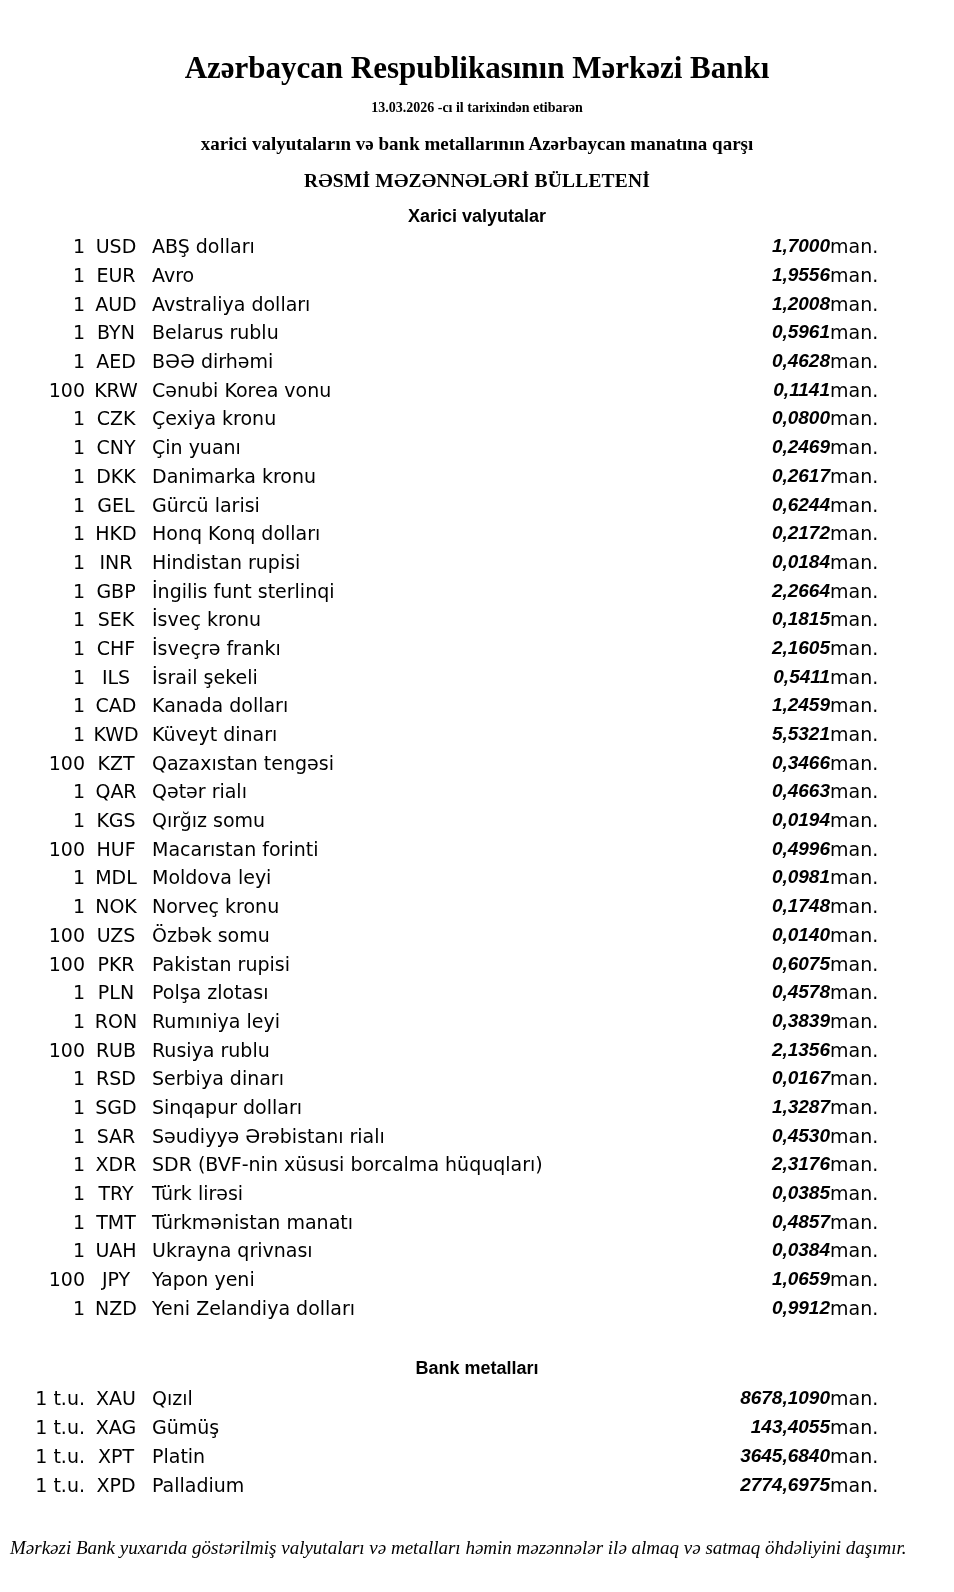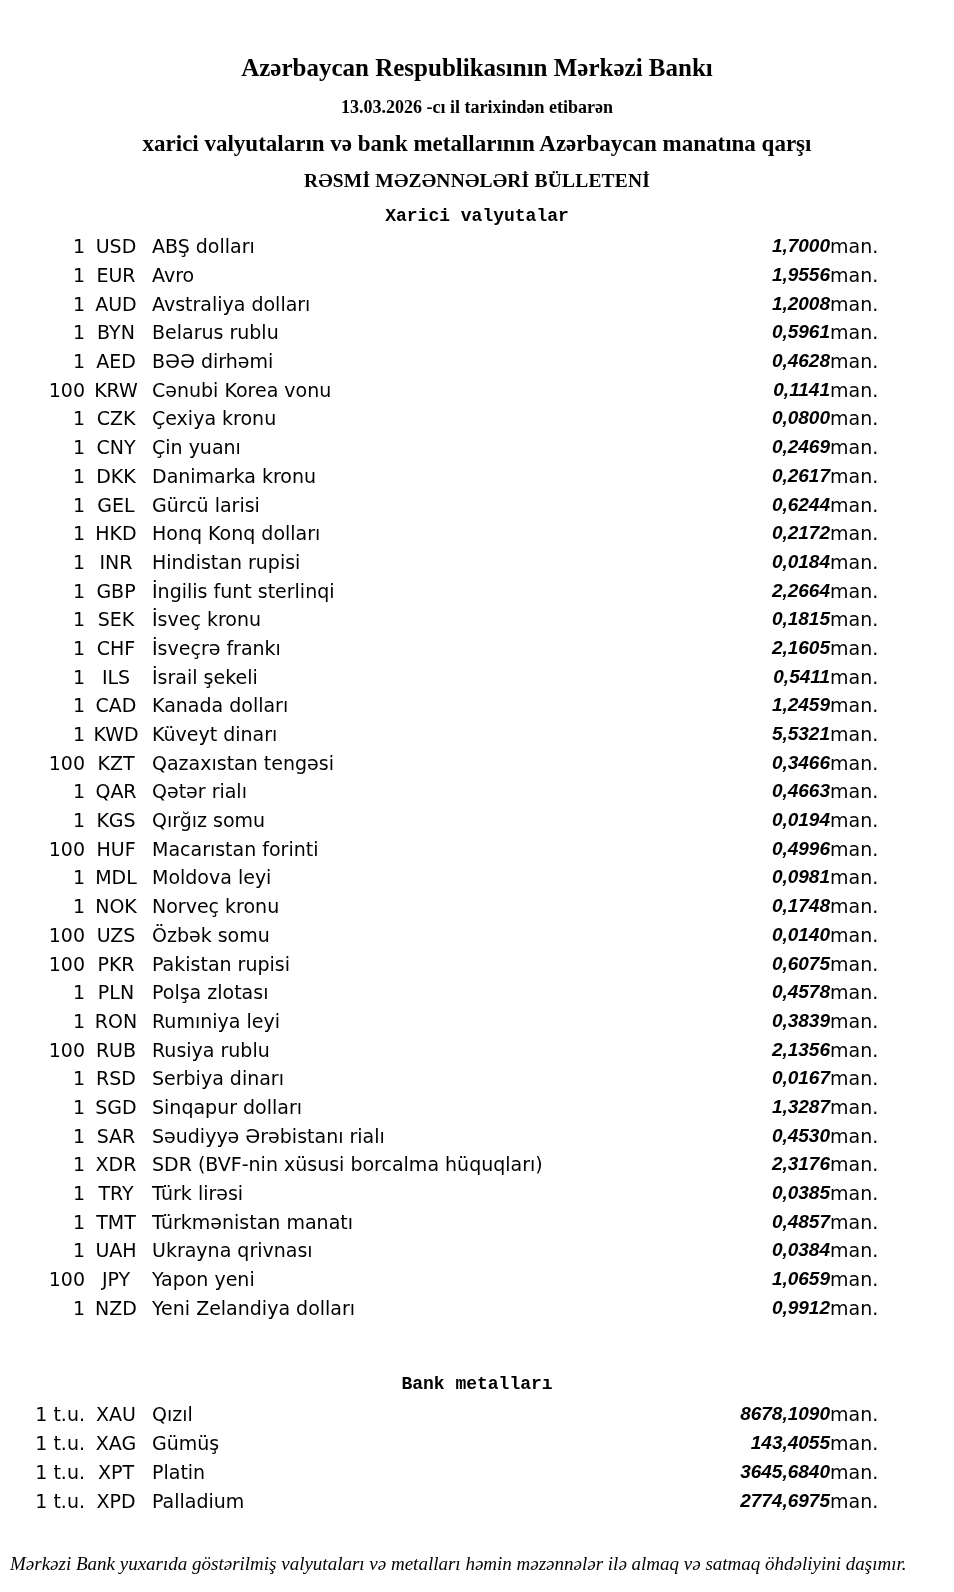--- a/index.html
+++ b/index.html
@@ -16,49 +16,49 @@
     position: relative;
   }
   
   .header {
     text-align: center;
     font-family: "Liberation Serif", "DejaVu Serif", serif;
     font-weight: bold;
   }
   .bank-title {
     margin: 54px 0 0 0;
-    font-size: 25px;
+    font-size: 31px;
     line-height: 28px;
     text-align: center;
   }
   .date-line {
     margin-top: 15px;
-    font-size: 18px;
+    font-size: 14px;
     line-height: 21px;
   }
   .subject-line {
     margin-top: 15px;
-    font-size: 23px;
+    font-size: 19px;
     line-height: 22px;
   }
   .bulletin-line {
     margin-top: 14px;
     font-size: 19.5px;
     line-height: 23px;
     letter-spacing: 0.2px;
   }
   .section-title {
     text-align: center;
-    font-family: Liberation Mono, monospace;
+    font-family: Liberation Sans, sans-serif;
     font-weight: bold;
     font-size: 18px;
     line-height: 21px;
   }
   .section-title.currencies { margin-top: 14px; }
-  .section-title.metals    { margin-top: 52px; }
+  .section-title.metals    { margin-top: 36px; }
 
   
   .rate-table { margin-top: 5px; }
   .rate-row {
     display: grid;
     grid-template-columns: 85px 62px 553px 130px 124px;
     height: 28.7px;
     align-items: center;
   }
   .cell-qty {

